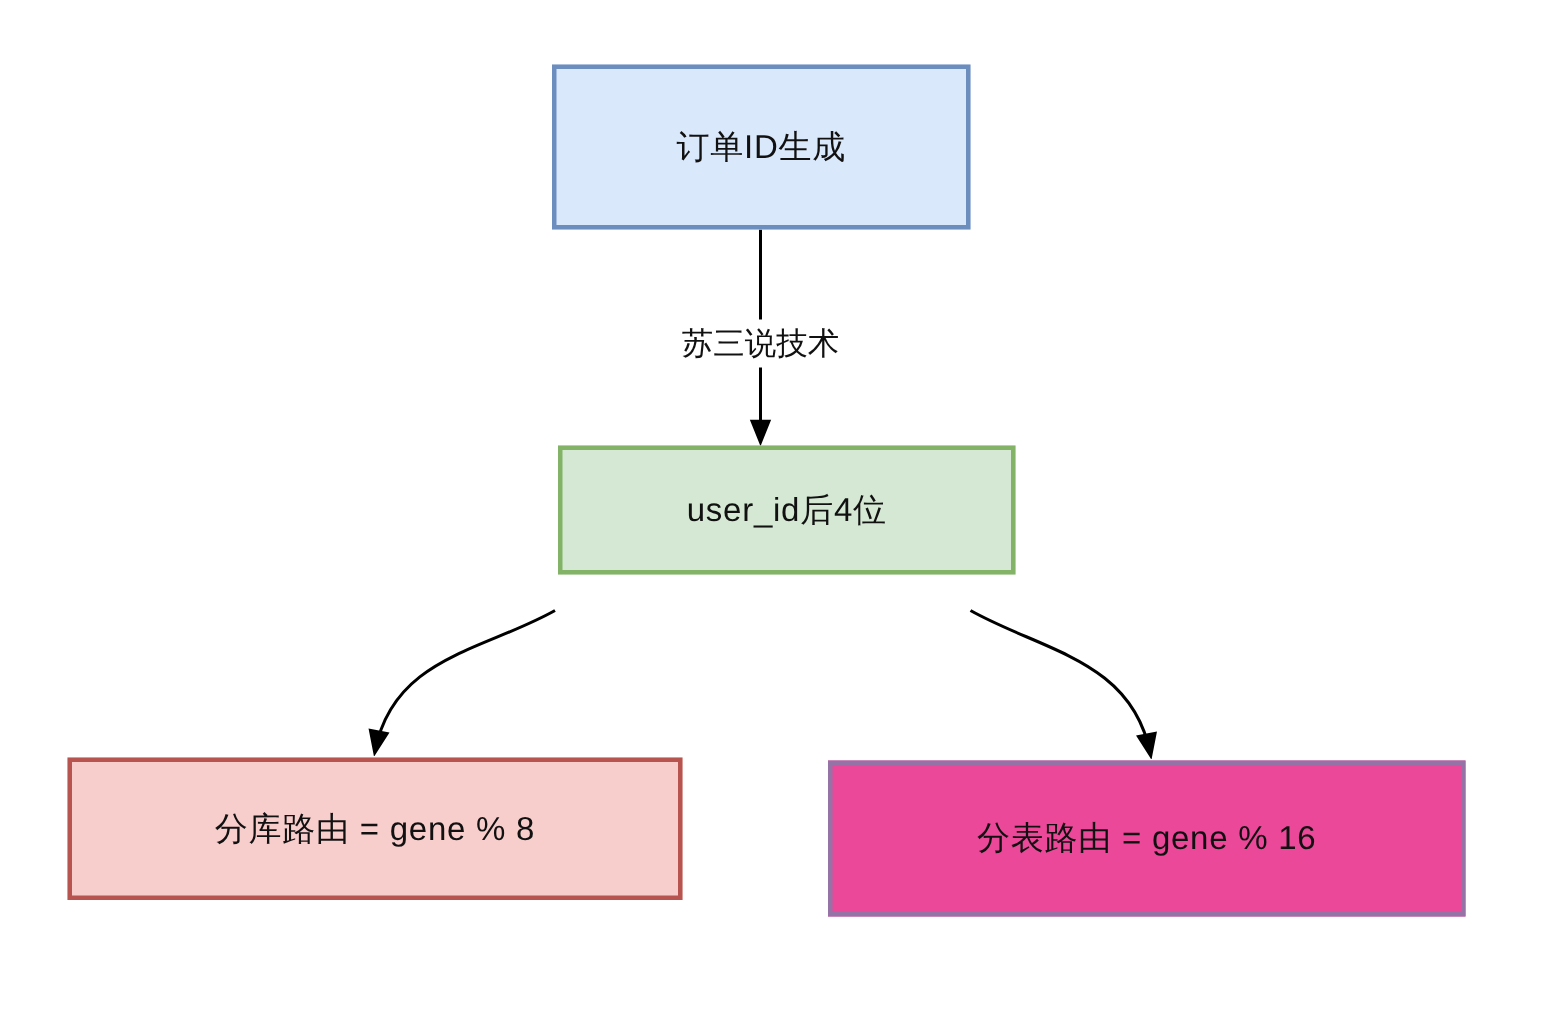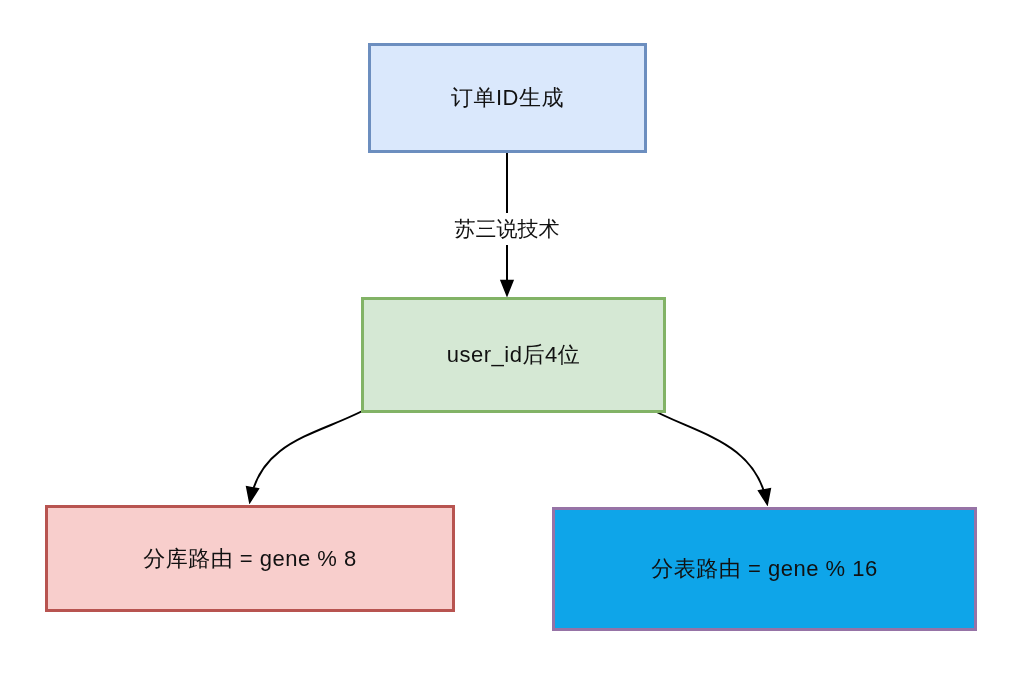--- a/index.html
+++ b/index.html
@@ -75,28 +75,28 @@
     </defs>
     <path class="edge" d="M507 153 L507 294" marker-end="url(#arrowhead)"></path>
     <path class="edge" d="M370 407 C322 434, 262 438, 250 501" marker-end="url(#arrowhead)"></path>
     <path class="edge" d="M647 407 C695 434, 755 440, 767 503" marker-end="url(#arrowhead)"></path>
   </svg>
 
   <div class="node" style="left: 368px; top: 43px; width: 279px; height: 110px; background-color: rgb(218, 232, 252); border-color: rgb(108, 142, 191);">
     <span class="node-label">订单ID生成</span>
   </div>
 
-  <div class="node" style="left: 361px; top: 297px; width: 305px; height: 116px; background-color: rgb(213, 232, 212); border-color: rgb(130, 179, 102);">
+  <div class="node" style="left: 372px; top: 297px; width: 305px; height: 86px; background-color: rgb(213, 232, 212); border-color: rgb(130, 179, 102);">
     <span class="node-label">user_id后4位</span>
   </div>
 
-  <div class="node" style="left: 45px; top: 505px; width: 410px; height: 107px; background-color: rgb(248, 206, 204); border-color: rgb(184, 84, 80);">
+  <div class="node" style="left: 45px; top: 505px; width: 410px; height: 95px; background-color: rgb(248, 206, 204); border-color: rgb(184, 84, 80);">
     <span class="node-label">分库路由 = gene % 8</span>
   </div>
 
-  <div class="node" style="left: 552px; top: 507px; width: 425px; height: 124px; background-color: #0ea5e9; border-color: rgb(150, 115, 166);">
+  <div class="node" style="left: 552px; top: 507px; width: 425px; height: 104px; background-color: #ec4899; border-color: rgb(150, 115, 166);">
     <span class="node-label">分表路由 = gene % 16</span>
   </div>
 
   <div class="edge-label" style="left:507px; top:229px;">苏三说技术</div>
 
 
 </div>
 
 </body></html>

